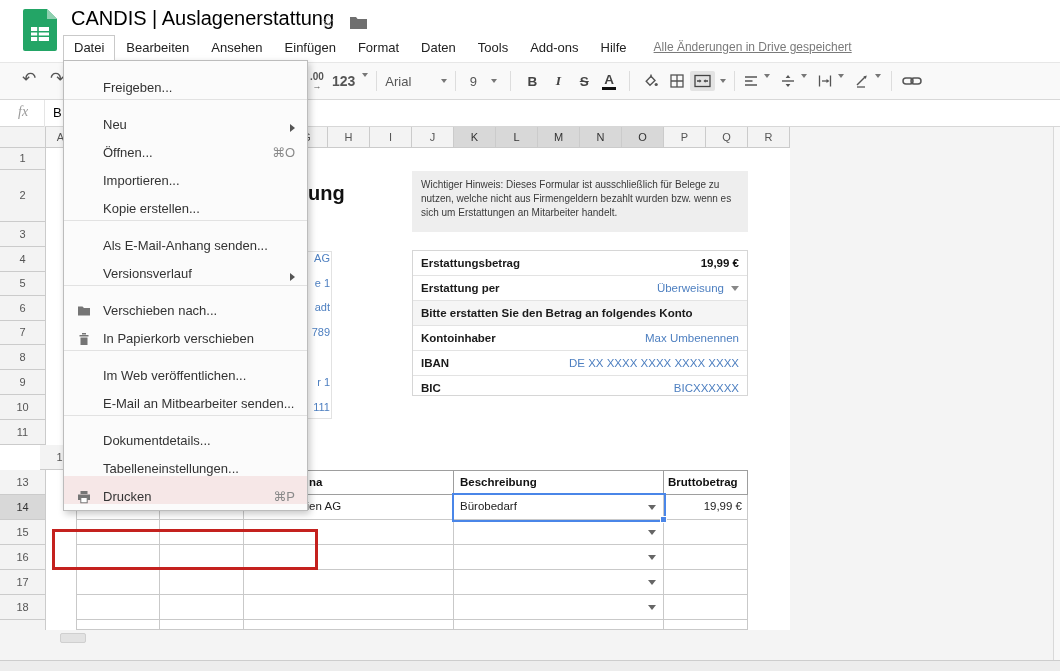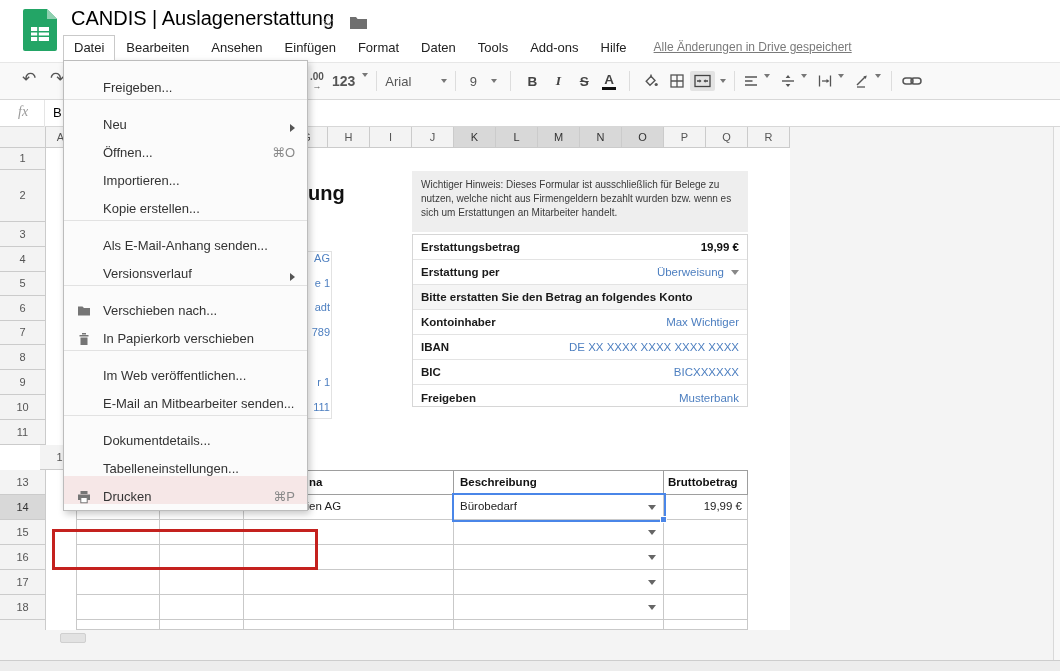--- a/index.html
+++ b/index.html
@@ -56,21 +56,21 @@
   .gray-bottom { position:absolute; left:0; top:630px; width:1053px; height:30px; background:#f4f4f4; }
   .vscroll { position:absolute; left:1053px; top:127px; width:7px; height:533px; background:#f8f8f8; border-left:1px solid #d9d9d9; }
   .bottom-strip { position:absolute; left:0; top:660px; width:1060px; height:11px; background:#ededed; border-top:1px solid #cdcdcd; }
   .mini-handle { position:absolute; left:60px; top:633px; width:26px; height:10px; background:#e2e2e2; border:1px solid #cfcfcf; border-radius:2px; }
 
   
   .sheet-title-frag { position:absolute; left:308px; top:182px; font-size:20px; font-weight:bold; color:#111; }
   .frag-box { position:absolute; left:289px; top:251px; width:43px; height:168px; border:1px solid #e2e2e2; }
   .frag { position:absolute; left:250px; width:80px; text-align:right; font-size:11px; color:#4d7fc0; }
   .notice { position:absolute; left:412px; top:171px; width:336px; height:61px; background:#eeeeee; padding:7px 9px; font-size:10px; line-height:1.4; color:#3a3a3a; }
-  .formbox { position:absolute; left:412px; top:234px; width:336px; height:173px; background:#fff; border:1px solid #d6d6d6; display:flex; flex-direction:column; overflow:hidden; }
+  .formbox { position:absolute; left:412px; top:250px; width:336px; height:146px; background:#fff; border:1px solid #d6d6d6; display:flex; flex-direction:column; overflow:hidden; }
   .f-row { height:25px; flex:0 0 auto; border-bottom:1px solid #e3e3e3; display:flex; justify-content:space-between; align-items:center; padding:0 8px; font-size:11.5px; }
   .f-row:last-child { border-bottom:none; }
   .f-row.hdr { background:#f5f5f5; }
   .f-label { font-weight:bold; color:#1a1a1a; white-space:nowrap; }
   .f-value { color:#4d7fc0; white-space:nowrap; display:flex; align-items:center; }
   .f-value.vb { color:#111; font-weight:bold; }
   .vcar { width:0; height:0; border-left:4px solid transparent; border-right:4px solid transparent; border-top:5px solid #888; margin-left:7px; }
 
   
   .tc { position:absolute; background:#fff; border-right:1px solid #c9c9c9; border-bottom:1px solid #c9c9c9; font-size:11.5px; color:#222; line-height:23px; white-space:nowrap; overflow:hidden; }
@@ -166,21 +166,21 @@
       <span class="f-value">
           <span>Überweisung</span>
           <span class="vcar"></span>
         </span>
     </div>
     <div class="f-row hdr">
       <span class="f-label">Bitte erstatten Sie den Betrag an folgendes Konto</span>
     </div>
     <div class="f-row">
       <span class="f-label">Kontoinhaber</span>
-      <span class="f-value">Max Wichtiger</span>
+      <span class="f-value">Max Umbenennen</span>
     </div>
     <div class="f-row">
       <span class="f-label">IBAN</span>
       <span class="f-value">DE XX XXXX XXXX XXXX XXXX</span>
     </div>
     <div class="f-row">
       <span class="f-label">BIC</span>
       <span class="f-value">BICXXXXXX</span>
     </div>
     <div class="f-row">

